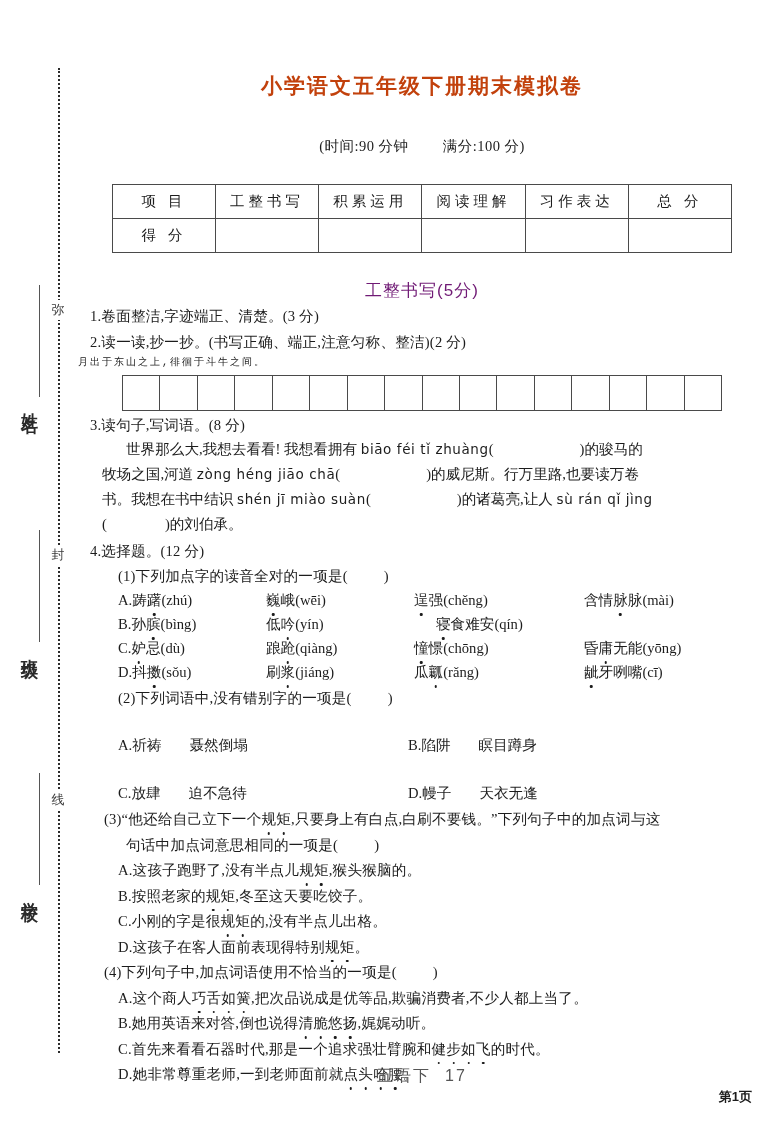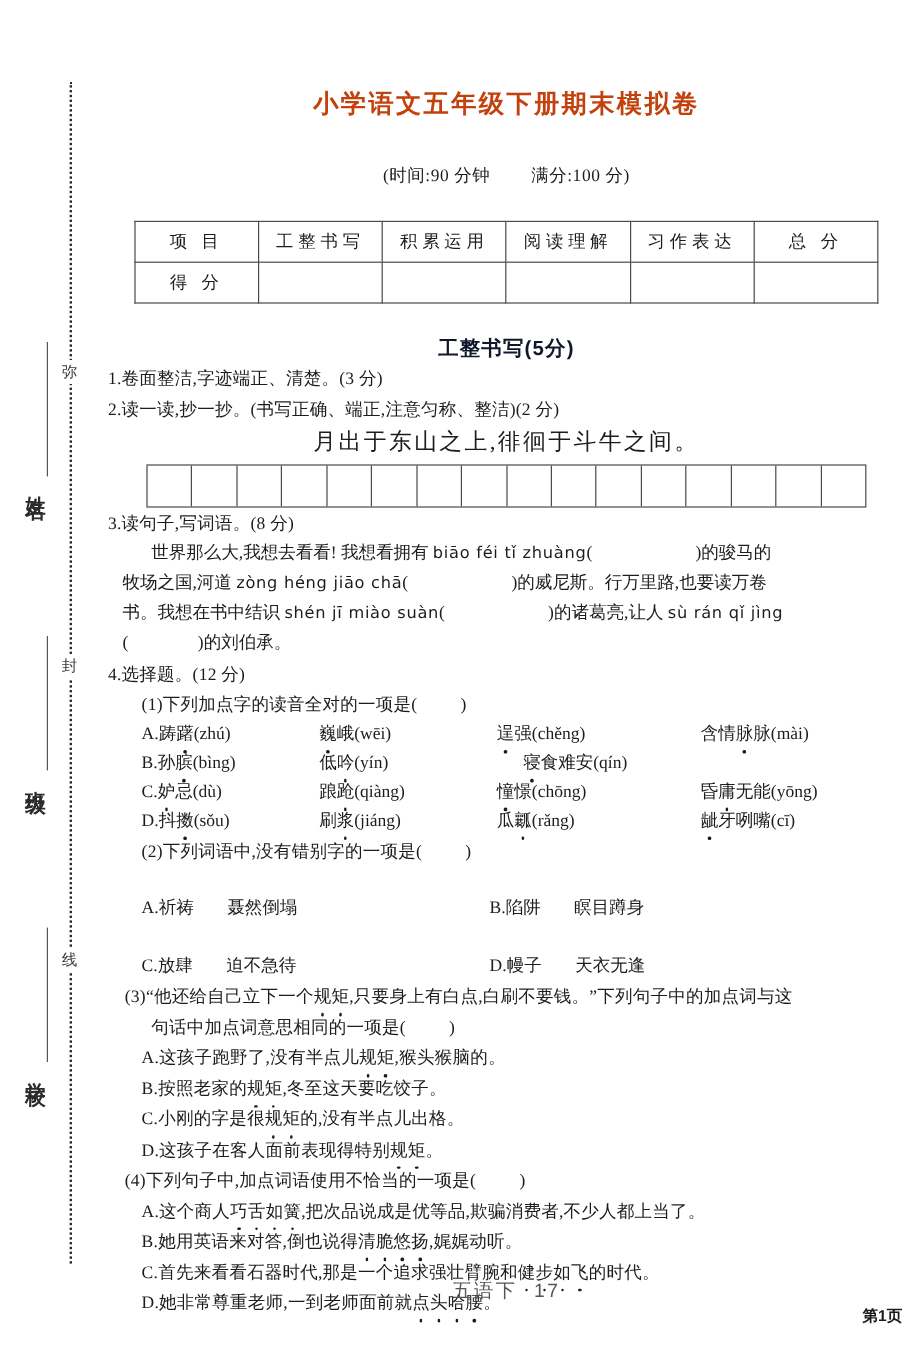--- a/index.html
+++ b/index.html
@@ -118,24 +118,24 @@
     letter-spacing: 4px;
     padding: 0;
     font-family: "Liberation Sans", "DejaVu Sans", sans-serif;
   }
   #score-table td.lead { width: 102px; }
 
   
   .section-head {
     text-align: center;
     font-size: 17px;
-    font-weight: bold;
+    font-weight: normal;
     font-family: "Liberation Sans", "DejaVu Sans", sans-serif;
     letter-spacing: 1px;
-    color: #0f172a;
+    color: #701a75;
   }
   #sec1-head { margin-top: 26px; }
   #sec2-head { margin-top: 16px; }
 
   .q {
     font-size: 14.6px;
     line-height: 21.5px;
     margin-top: 4px;
     padding-left: 12px;
     letter-spacing: 0.2px;
@@ -154,25 +154,24 @@
     font-family: "DejaVu Sans", sans-serif;
     font-size: 13.5px;
     letter-spacing: 0.6px;
   }
   .blank-sm { display: inline-block; width: 86px; }
   .blank-xs { display: inline-block; width: 58px; }
   .paren-blank { display: inline-block; width: 36px; }
 
   
   #copy-sentence {
-    text-align: center;
-    font-size: 19px;
+    font-size: 10px;
     letter-spacing: 2px;
     margin-top: 2px;
-    font-family: Liberation Serif, serif;
+    font-family: Liberation Mono, monospace;
   }
 
   
   #write-grid {
     margin: 6px auto 0 auto;
     display: flex;
     width: 598px;
     border: 1px solid #4a4a4a;
   }
   #write-grid .cell {

